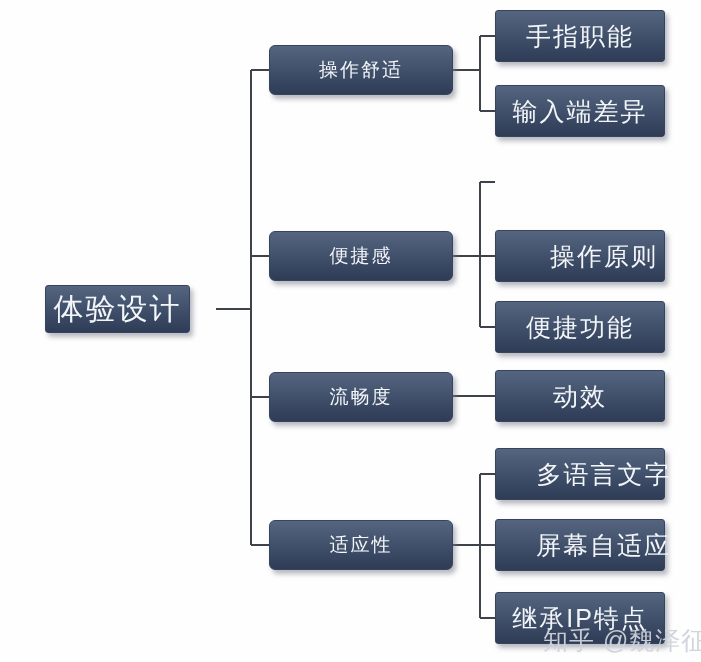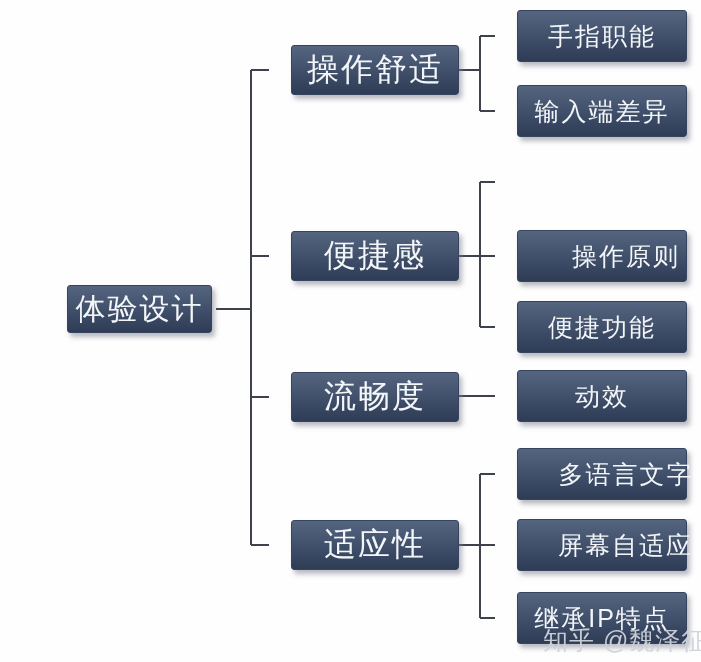--- a/index.html
+++ b/index.html
@@ -32,24 +32,23 @@
     align-items: center;
     justify-content: center;
     background: linear-gradient(180deg, #55647f 0%, #44536e 42%, #2e3c56 100%);
     border: 1px solid #36445f;
     border-radius: 3px;
     box-shadow: 3px 4px 5px rgba(125, 130, 142, 0.55);
     color: #f3f6f9;
     letter-spacing: 2px;
     white-space: nowrap;
     box-sizing: border-box;
-    margin-left: 22px;
   }
   .node-root   { left: 45px;  top: 285px; width: 145px; height: 48px; font-size: 30px; }
-  .node-branch { left: 269px; width: 168px; height: 50px; font-size: 32px; }
+  .node-branch { left: 269px; width: 184px; height: 50px; font-size: 19px; border-radius: 6px; }
   .node-child  { left: 495px; width: 170px; height: 52px; font-size: 25px; }
 
   .b0 { top: 45px; }
   .b1 { top: 231px; }
   .b2 { top: 372px; }
   .b3 { top: 520px; }
 
   .c0 { top: 10px; }
   .c1 { top: 85px; }
   .c2 { top: 156px; }

